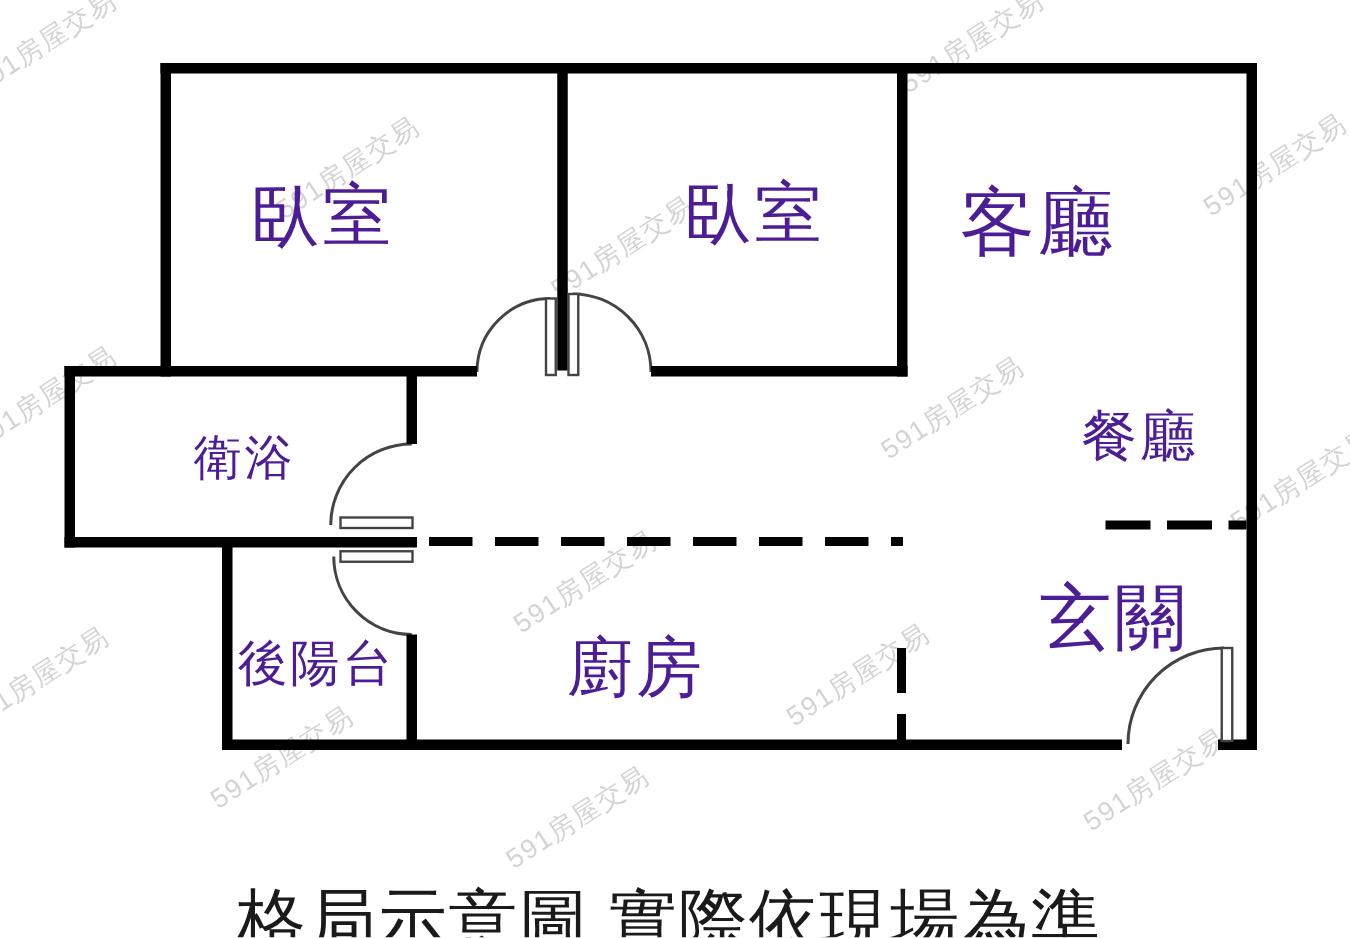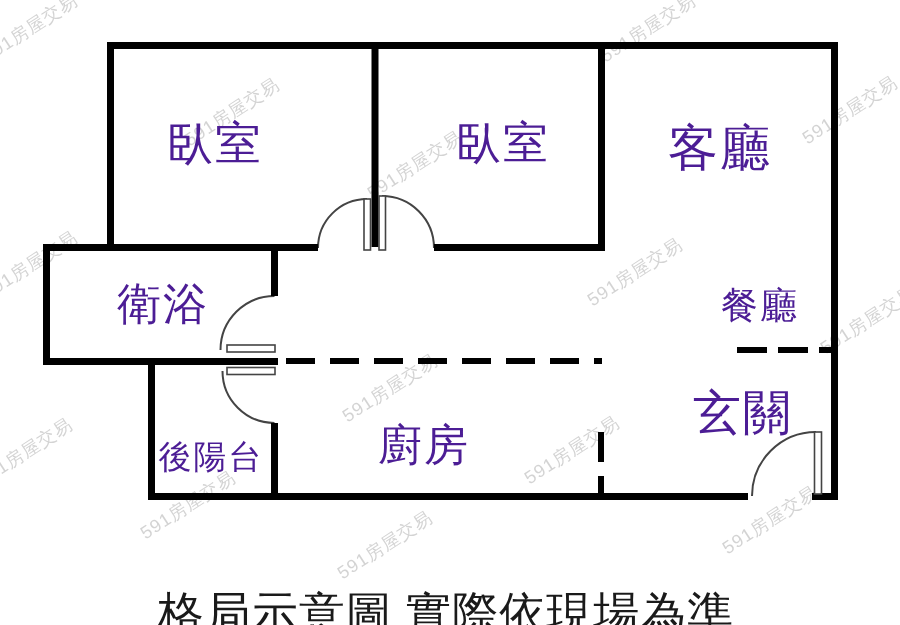--- a/index.html
+++ b/index.html
@@ -87,22 +87,22 @@
       <rect x="379" y="196" width="6.5" height="54"></rect>
       <rect x="227" y="345" width="48" height="7"></rect>
       <rect x="227" y="367.5" width="48" height="7"></rect>
       <rect x="814.5" y="432" width="7" height="62"></rect>
     </g>
   </svg>
 
   <div class="layer labels">
     <div class="room-label" style="left:215px;top:144px;font-size:46px">臥室</div>
     <div class="room-label" style="left:503px;top:143px;font-size:45px">臥室</div>
-    <div class="room-label" style="left:720px;top:148px;font-size:50px">客廳</div>
-    <div class="room-label" style="left:163px;top:305px;font-size:44px">衛浴</div>
-    <div class="room-label" style="left:760px;top:305px;font-size:37px">餐廳</div>
+    <div class="room-label" style="left:692px;top:148px;font-size:50px">客廳</div>
+    <div class="room-label" style="left:163px;top:305px;font-size:32px">衛浴</div>
+    <div class="room-label" style="left:760px;top:292px;font-size:37px">餐廳</div>
     <div class="room-label" style="left:424px;top:446px;font-size:44px">廚房</div>
     <div class="room-label" style="left:743px;top:413px;font-size:48px">玄關</div>
-    <div class="room-label" style="left:211px;top:457px;font-size:33px">後陽台</div>
+    <div class="room-label" style="left:211px;top:444px;font-size:33px">後陽台</div>
     <div class="caption" style="left:446px;top:614px">格局示意圖 實際依現場為準</div>
   </div>
 
 </div>
 
 </body></html>

